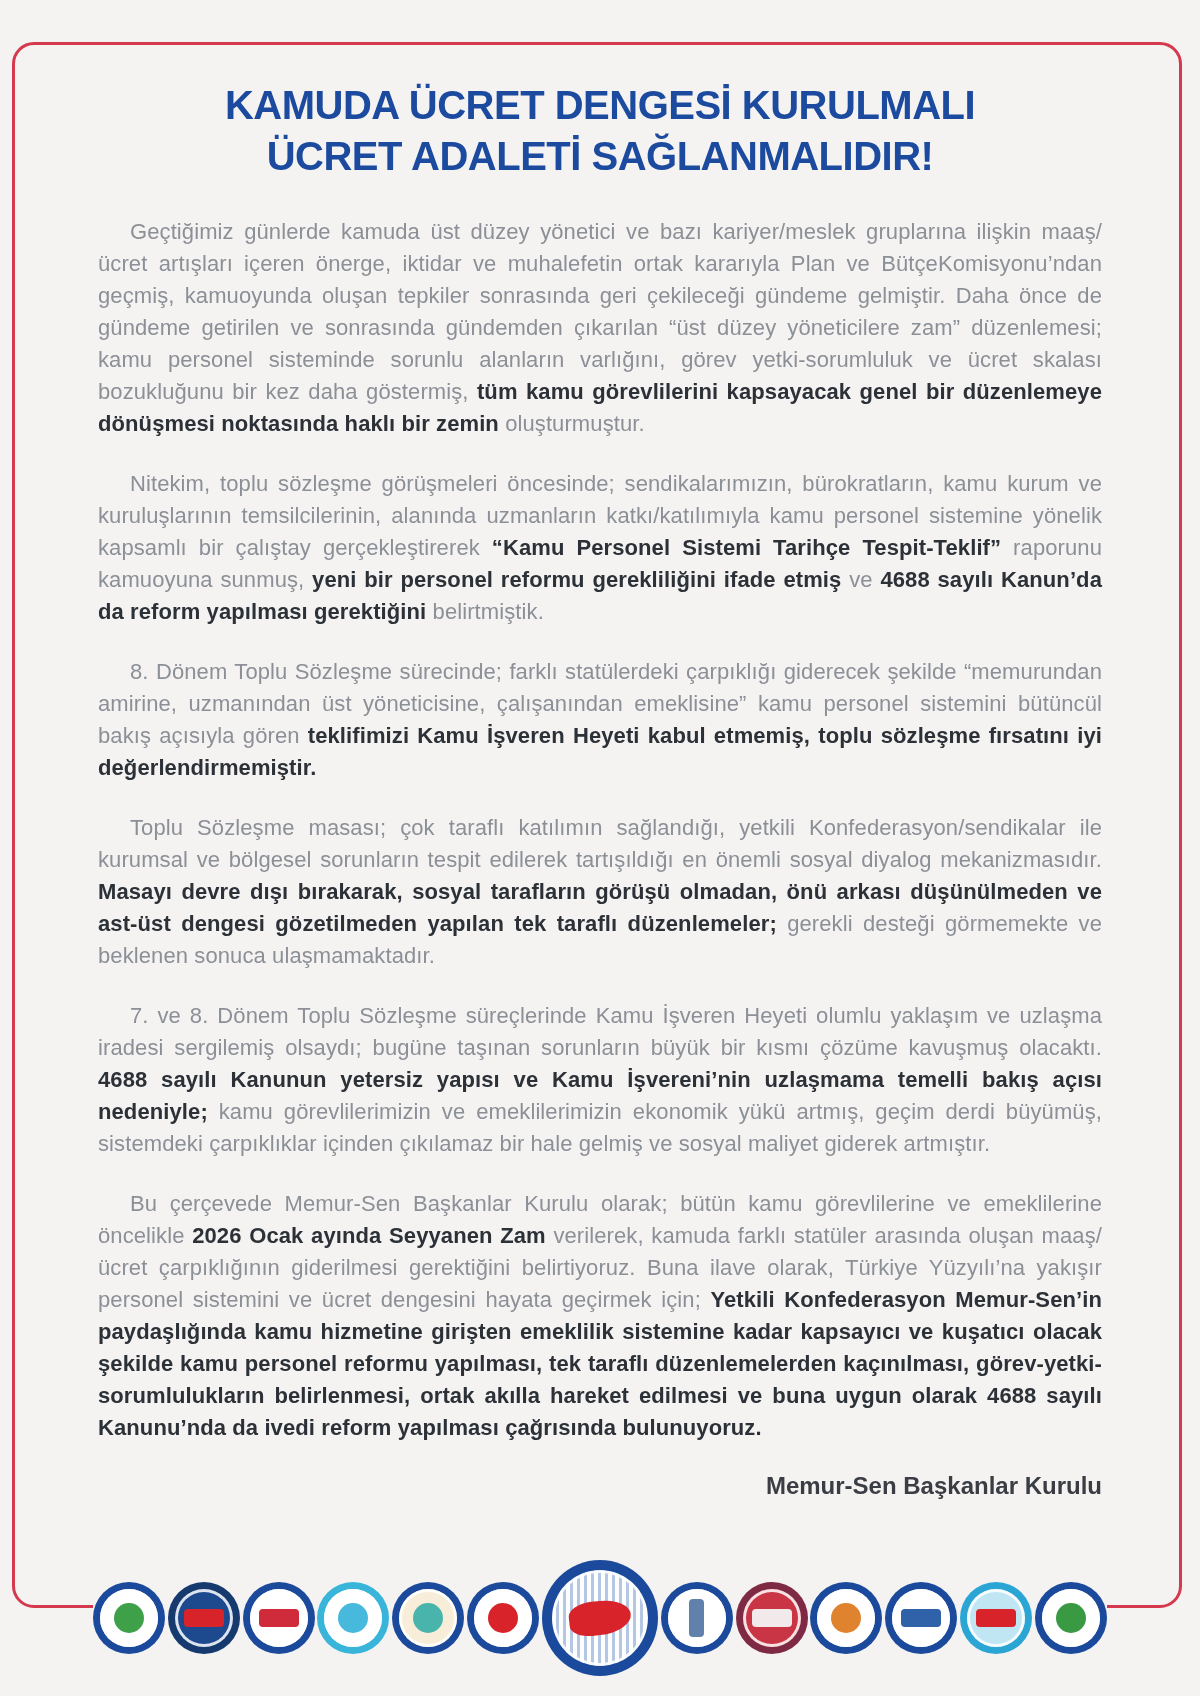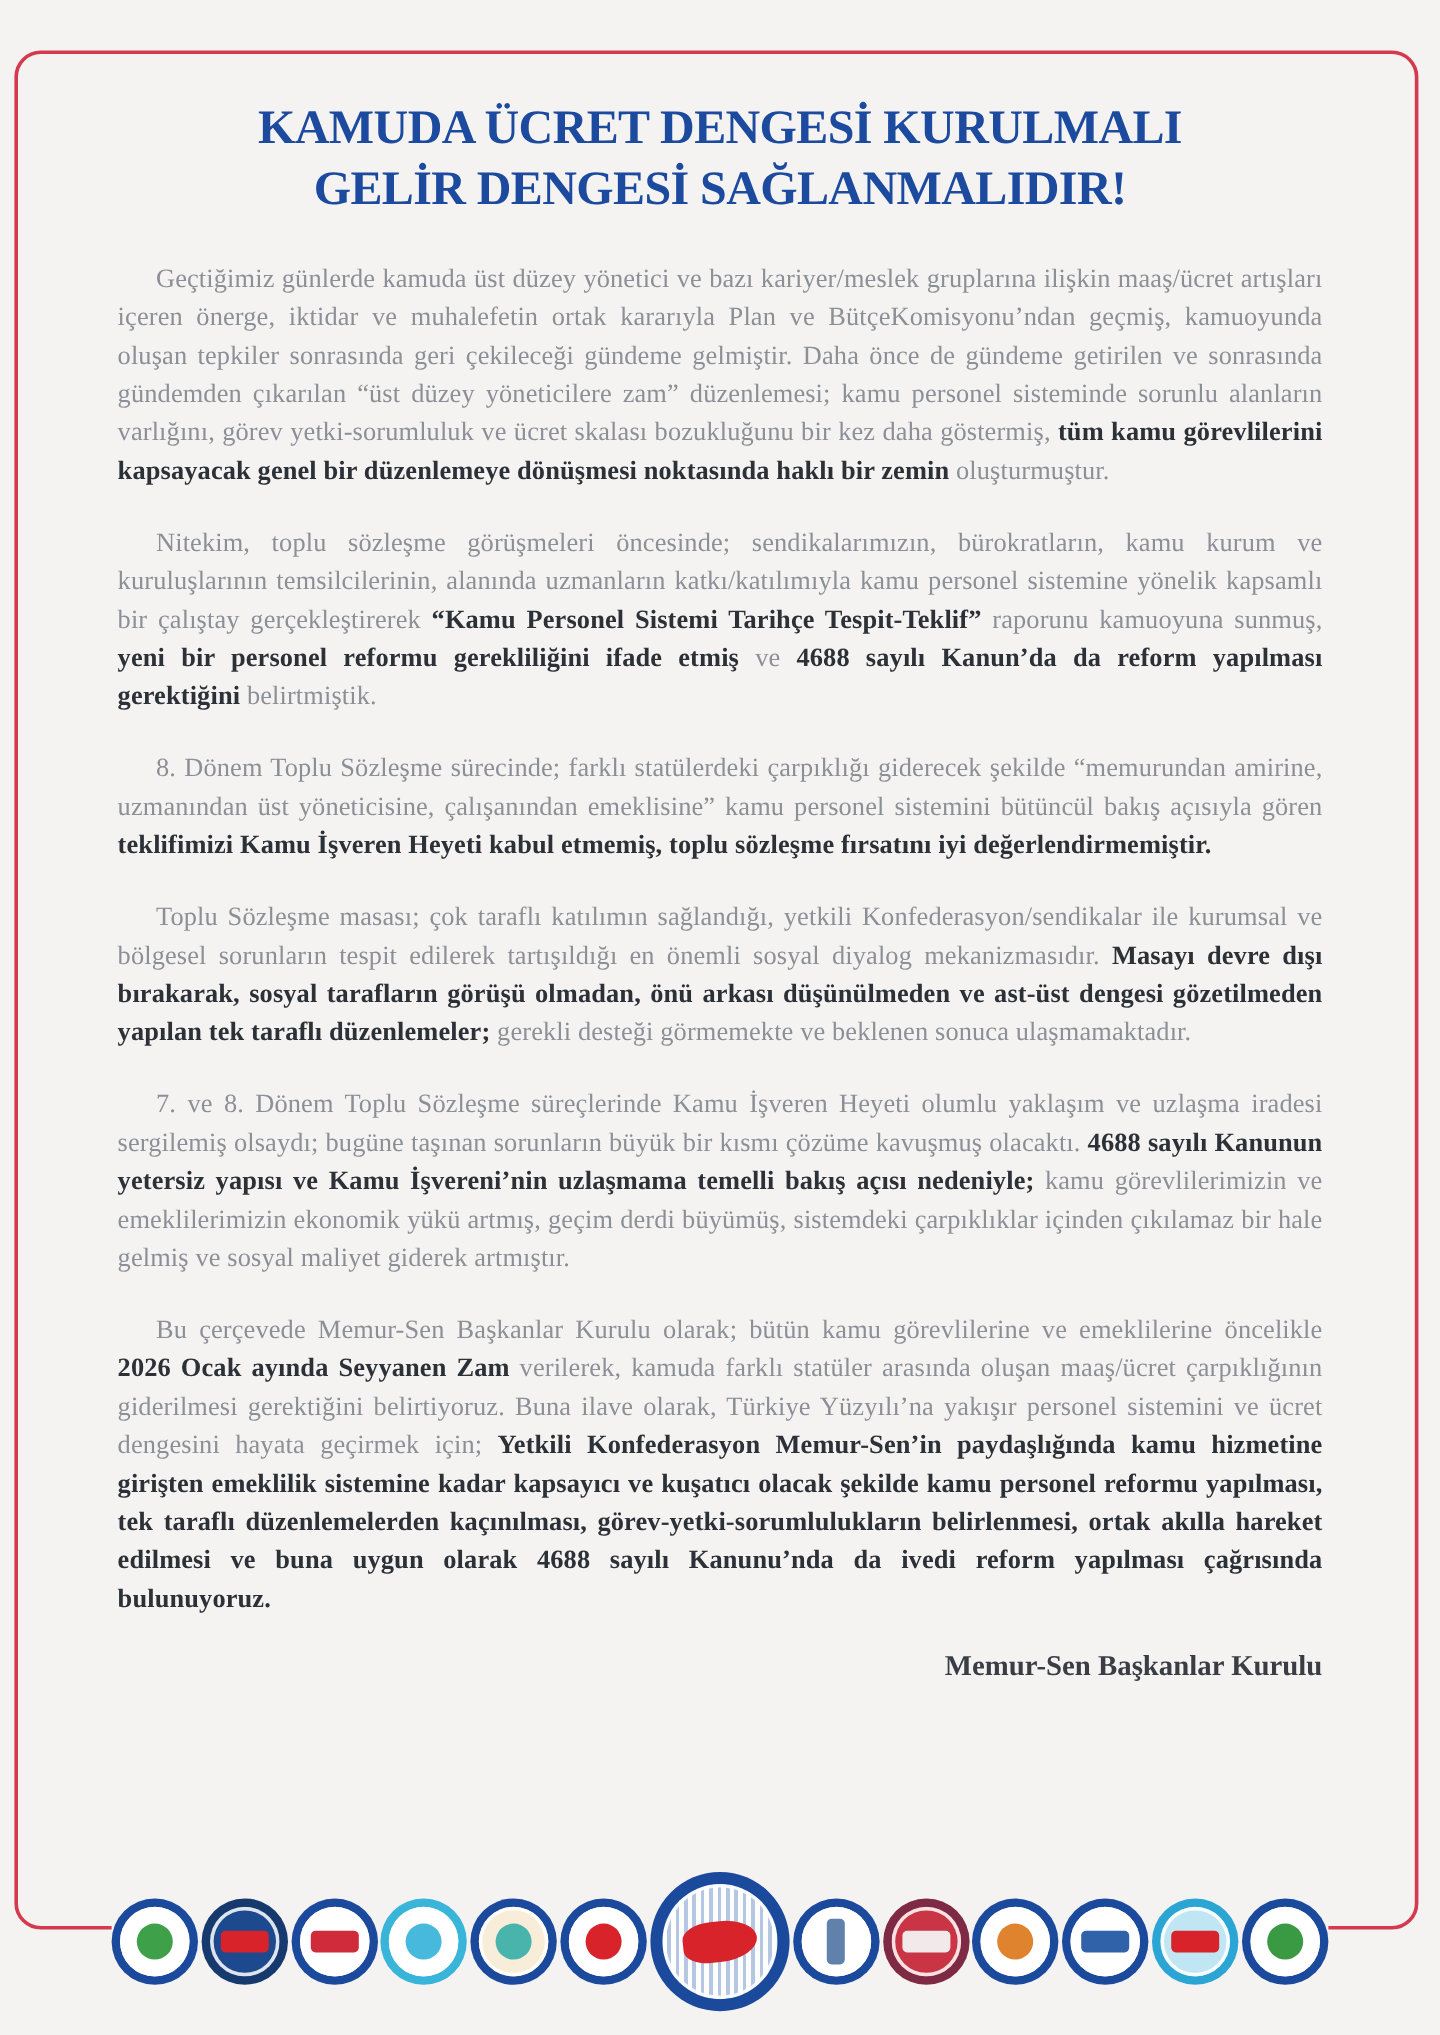--- a/index.html
+++ b/index.html
@@ -5,21 +5,21 @@
   :root{
     --bg:#f5f3f2;
     --border-red:#d4394d;
     --title-blue:#1b4a9e;
     --body-gray:#8b8f96;
     --bold-dark:#2c3138;
     --sig-dark:#3a3e44;
   }
   html,body{margin:0;padding:0;}
   body{font-family:"Liberation Sans","DejaVu Sans",sans-serif;background:var(--bg);}
-  .page{position:relative;width:1200px;height:1696px;background:var(--bg);overflow:hidden;font-family:Liberation Serif, serif;}
+  .page{position:relative;width:1200px;height:1696px;background:var(--bg);overflow:hidden;}
   .frame{position:absolute;left:12px;top:42px;width:1170px;height:1566px;
          border:3px solid var(--border-red);border-radius:22px;box-sizing:border-box;z-index:1;}
   .content{position:absolute;left:98px;right:98px;top:80px;z-index:2;}
   .title{margin:0 0 34px 0;text-align:center;color:var(--title-blue);
          font-weight:700;font-size:40px;line-height:51px;letter-spacing:-0.5px;}
   .paras p{margin:16px 0 28px 0;color:var(--body-gray);font-size:22px;line-height:32px;
            text-align:justify;text-indent:32px;letter-spacing:0.1px;}
   .paras p span.b{font-weight:700;color:var(--bold-dark);}
   .signature{margin-top:14px;text-align:right;font-weight:700;font-size:24px;color:var(--sig-dark);}
   .logo-strip{position:absolute;top:1552px;left:50%;transform:translateX(-50%);
@@ -40,21 +40,21 @@
 </style>
 </head>
 <body>
 
 <div class="page">
   <div class="frame"></div>
 
   <div class="content">
     <h1 class="title">
       <span>KAMUDA ÜCRET DENGESİ KURULMALI</span><br>
-      <span>GELİR DENGESİ SAĞLANMALIDIR!</span>
+      <span>ÜCRET ADALETİ SAĞLANMALIDIR!</span>
     </h1>
 
     <div class="paras" id="paragraphs">
         <p><span>Geçtiğimiz günlerde kamuda üst düzey yönetici ve bazı kariyer/meslek gruplarına ilişkin maaş/ücret artışları içeren önerge, iktidar ve muhalefetin ortak kararıyla Plan ve BütçeKomisyonu’ndan geçmiş, kamuoyunda oluşan tepkiler sonrasında geri çekileceği gündeme gelmiştir. Daha önce de gündeme getirilen ve sonrasında gündemden çıkarılan “üst düzey yöneticilere zam” düzenlemesi; kamu personel sisteminde sorunlu alanların varlığını, görev yetki-sorumluluk ve ücret skalası bozukluğunu bir kez daha göstermiş, </span><span class="b">tüm kamu görevlilerini kapsayacak genel bir düzenlemeye dönüşmesi noktasında haklı bir zemin</span><span> oluşturmuştur.</span></p>
         <p><span>Nitekim, toplu sözleşme görüşmeleri öncesinde; sendikalarımızın, bürokratların, kamu kurum ve kuruluşlarının temsilcilerinin, alanında uzmanların katkı/katılımıyla kamu personel sistemine yönelik kapsamlı bir çalıştay gerçekleştirerek </span><span class="b">“Kamu Personel Sistemi Tarihçe Tespit-Teklif”</span><span> raporunu kamuoyuna sunmuş, </span><span class="b">yeni bir personel reformu gerekliliğini ifade etmiş</span><span> ve </span><span class="b">4688 sayılı Kanun’da da reform yapılması gerektiğini</span><span> belirtmiştik.</span></p>
         <p><span>8. Dönem Toplu Sözleşme sürecinde; farklı statülerdeki çarpıklığı giderecek şekilde “memurundan amirine, uzmanından üst yöneticisine, çalışanından emeklisine” kamu personel sistemini bütüncül bakış açısıyla gören </span><span class="b">teklifimizi Kamu İşveren Heyeti kabul etmemiş, toplu sözleşme fırsatını iyi değerlendirmemiştir.</span></p>
         <p><span>Toplu Sözleşme masası; çok taraflı katılımın sağlandığı, yetkili Konfederasyon/sendikalar ile kurumsal ve bölgesel sorunların tespit edilerek tartışıldığı en önemli sosyal diyalog mekanizmasıdır. </span><span class="b">Masayı devre dışı bırakarak, sosyal tarafların görüşü olmadan, önü arkası düşünülmeden ve ast-üst dengesi gözetilmeden yapılan tek taraflı düzenlemeler;</span><span> gerekli desteği görmemekte ve beklenen sonuca ulaşmamaktadır.</span></p>
         <p><span>7. ve 8. Dönem Toplu Sözleşme süreçlerinde Kamu İşveren Heyeti olumlu yaklaşım ve uzlaşma iradesi sergilemiş olsaydı; bugüne taşınan sorunların büyük bir kısmı çözüme kavuşmuş olacaktı. </span><span class="b">4688 sayılı Kanunun yetersiz yapısı ve Kamu İşvereni’nin uzlaşmama temelli bakış açısı nedeniyle;</span><span> kamu görevlilerimizin ve emeklilerimizin ekonomik yükü artmış, geçim derdi büyümüş, sistemdeki çarpıklıklar içinden çıkılamaz bir hale gelmiş ve sosyal maliyet giderek artmıştır.</span></p>
         <p><span>Bu çerçevede Memur-Sen Başkanlar Kurulu olarak; bütün kamu görevlilerine ve emeklilerine öncelikle </span><span class="b">2026 Ocak ayında Seyyanen Zam</span><span> verilerek, kamuda farklı statüler arasında oluşan maaş/ücret çarpıklığının giderilmesi gerektiğini belirtiyoruz. Buna ilave olarak, Türkiye Yüzyılı’na yakışır personel sistemini ve ücret dengesini hayata geçirmek için; </span><span class="b">Yetkili Konfederasyon Memur-Sen’in paydaşlığında kamu hizmetine girişten emeklilik sistemine kadar kapsayıcı ve kuşatıcı olacak şekilde kamu personel reformu yapılması, tek taraflı düzenlemelerden kaçınılması, görev-yetki-sorumlulukların belirlenmesi, ortak akılla hareket edilmesi ve buna uygun olarak 4688 sayılı Kanunu’nda da ivedi reform yapılması çağrısında bulunuyoruz.</span></p>
       </div>

